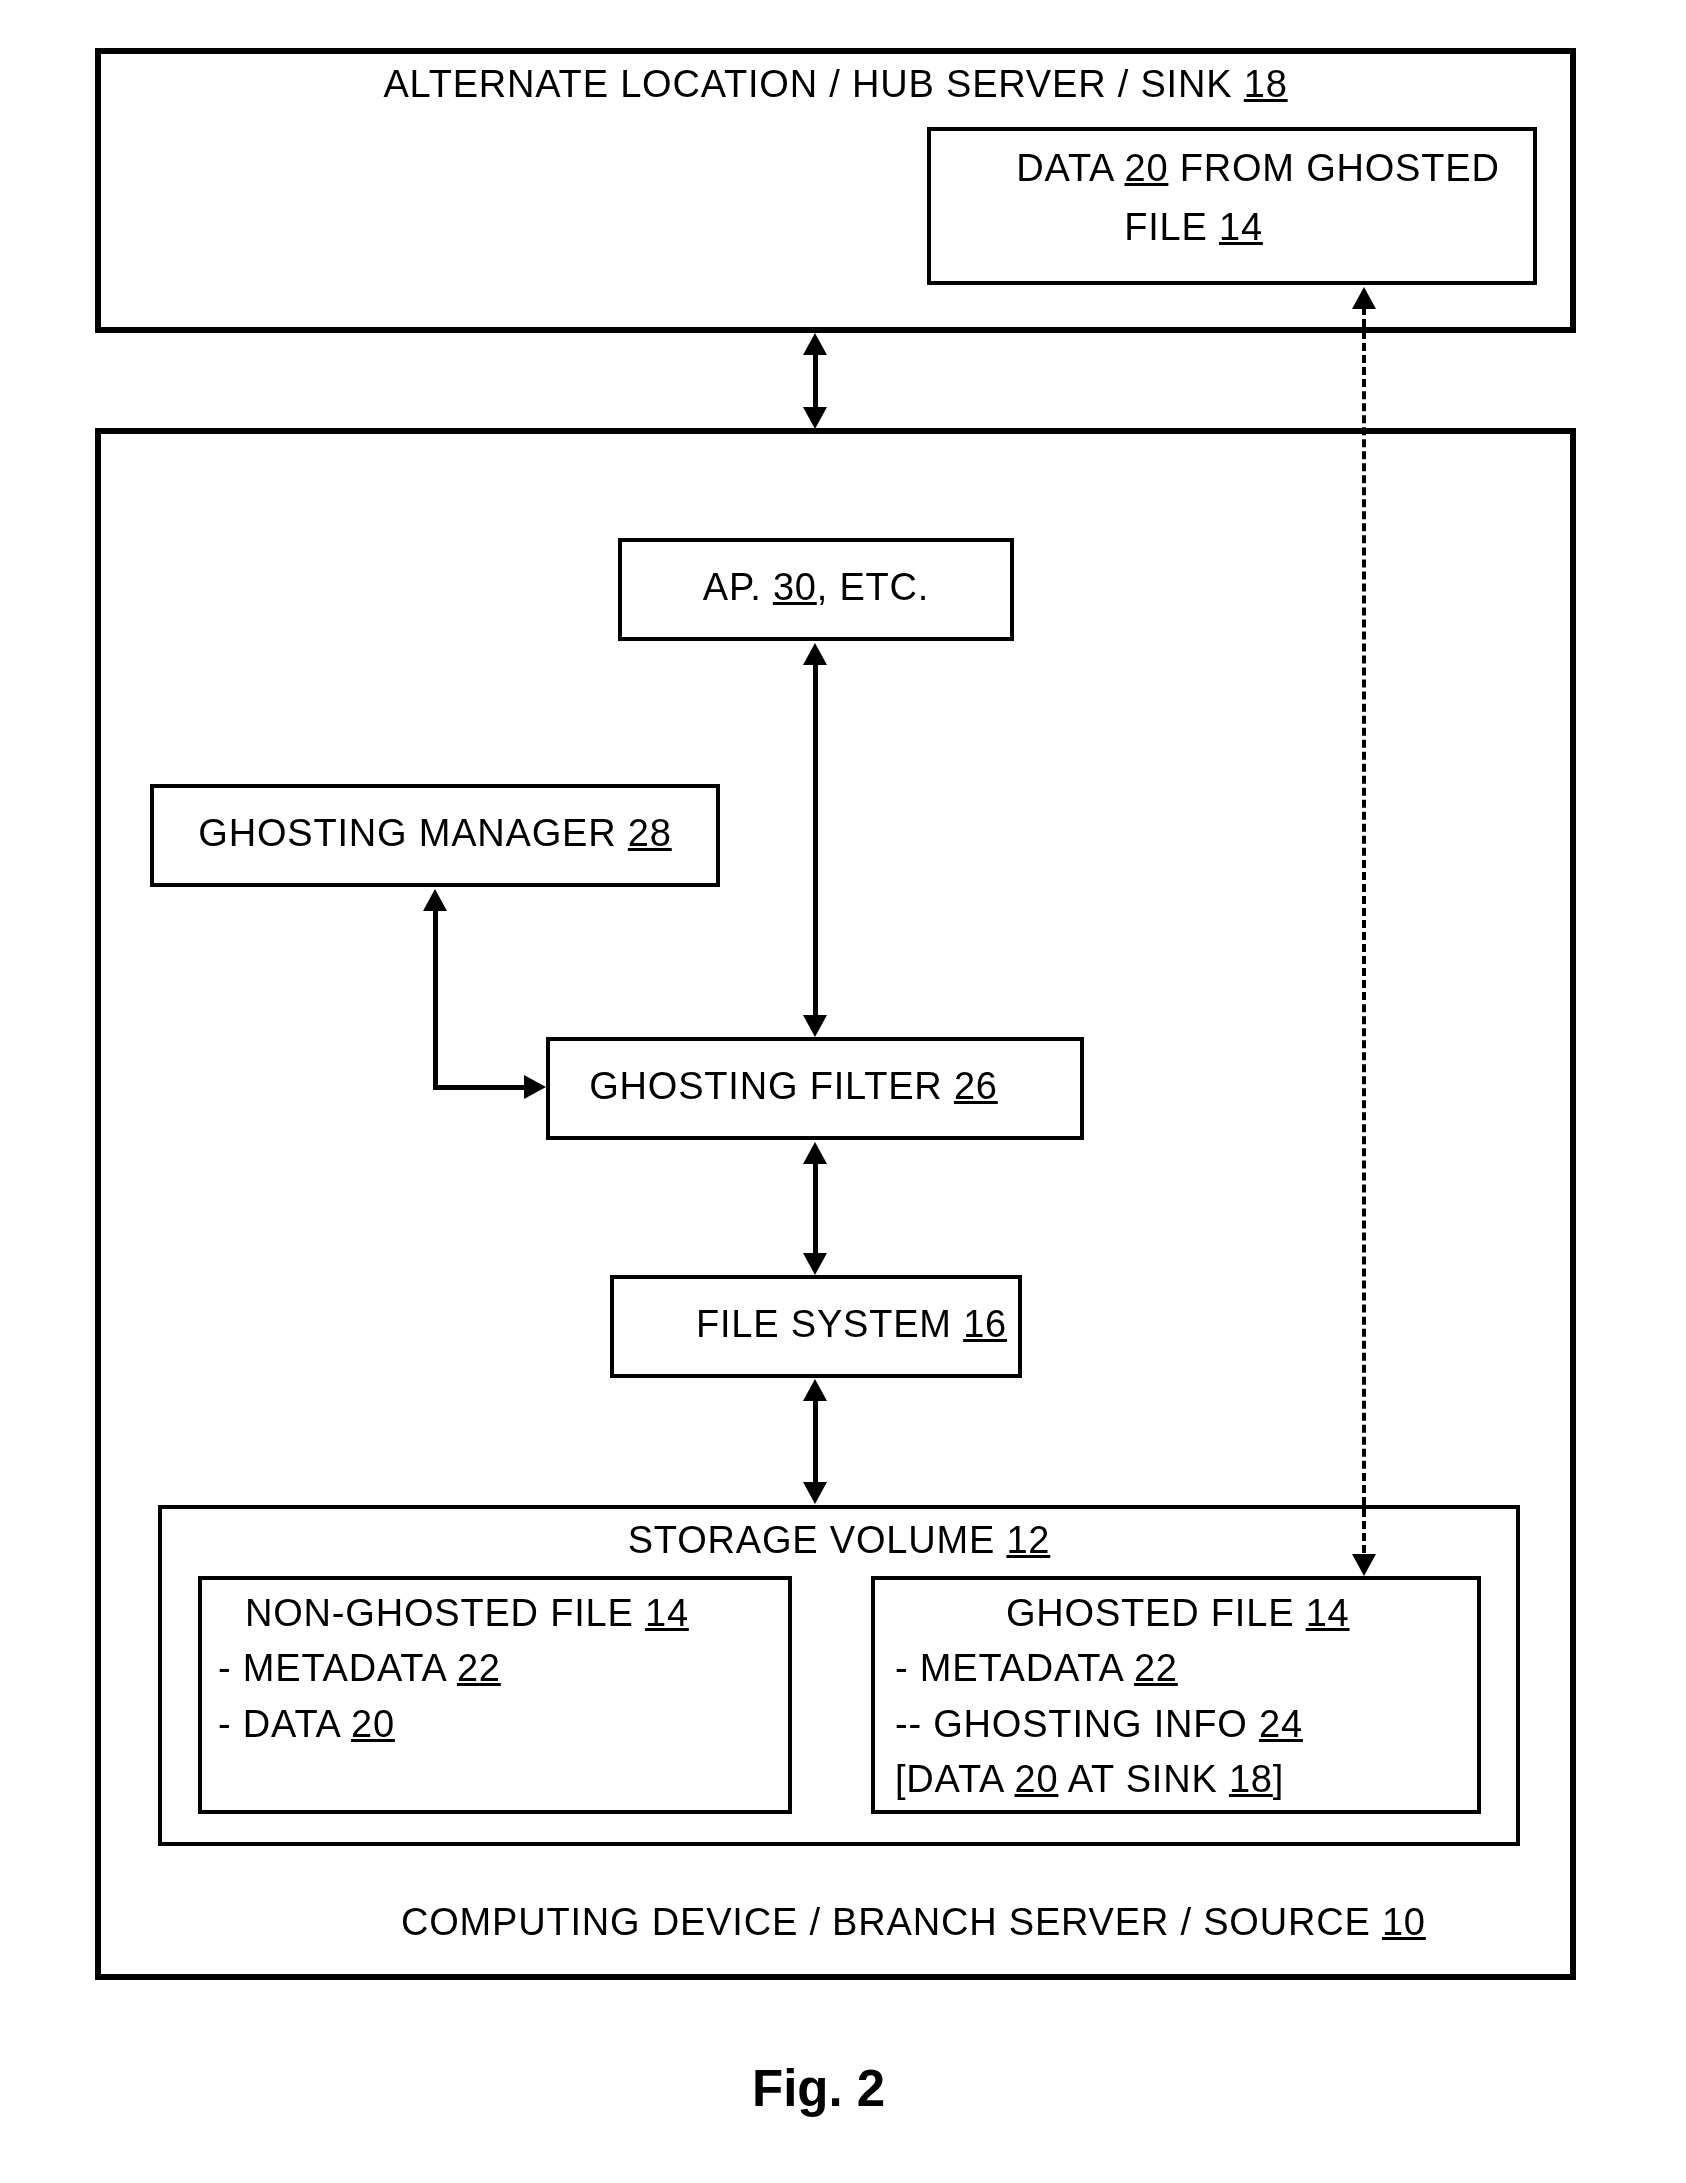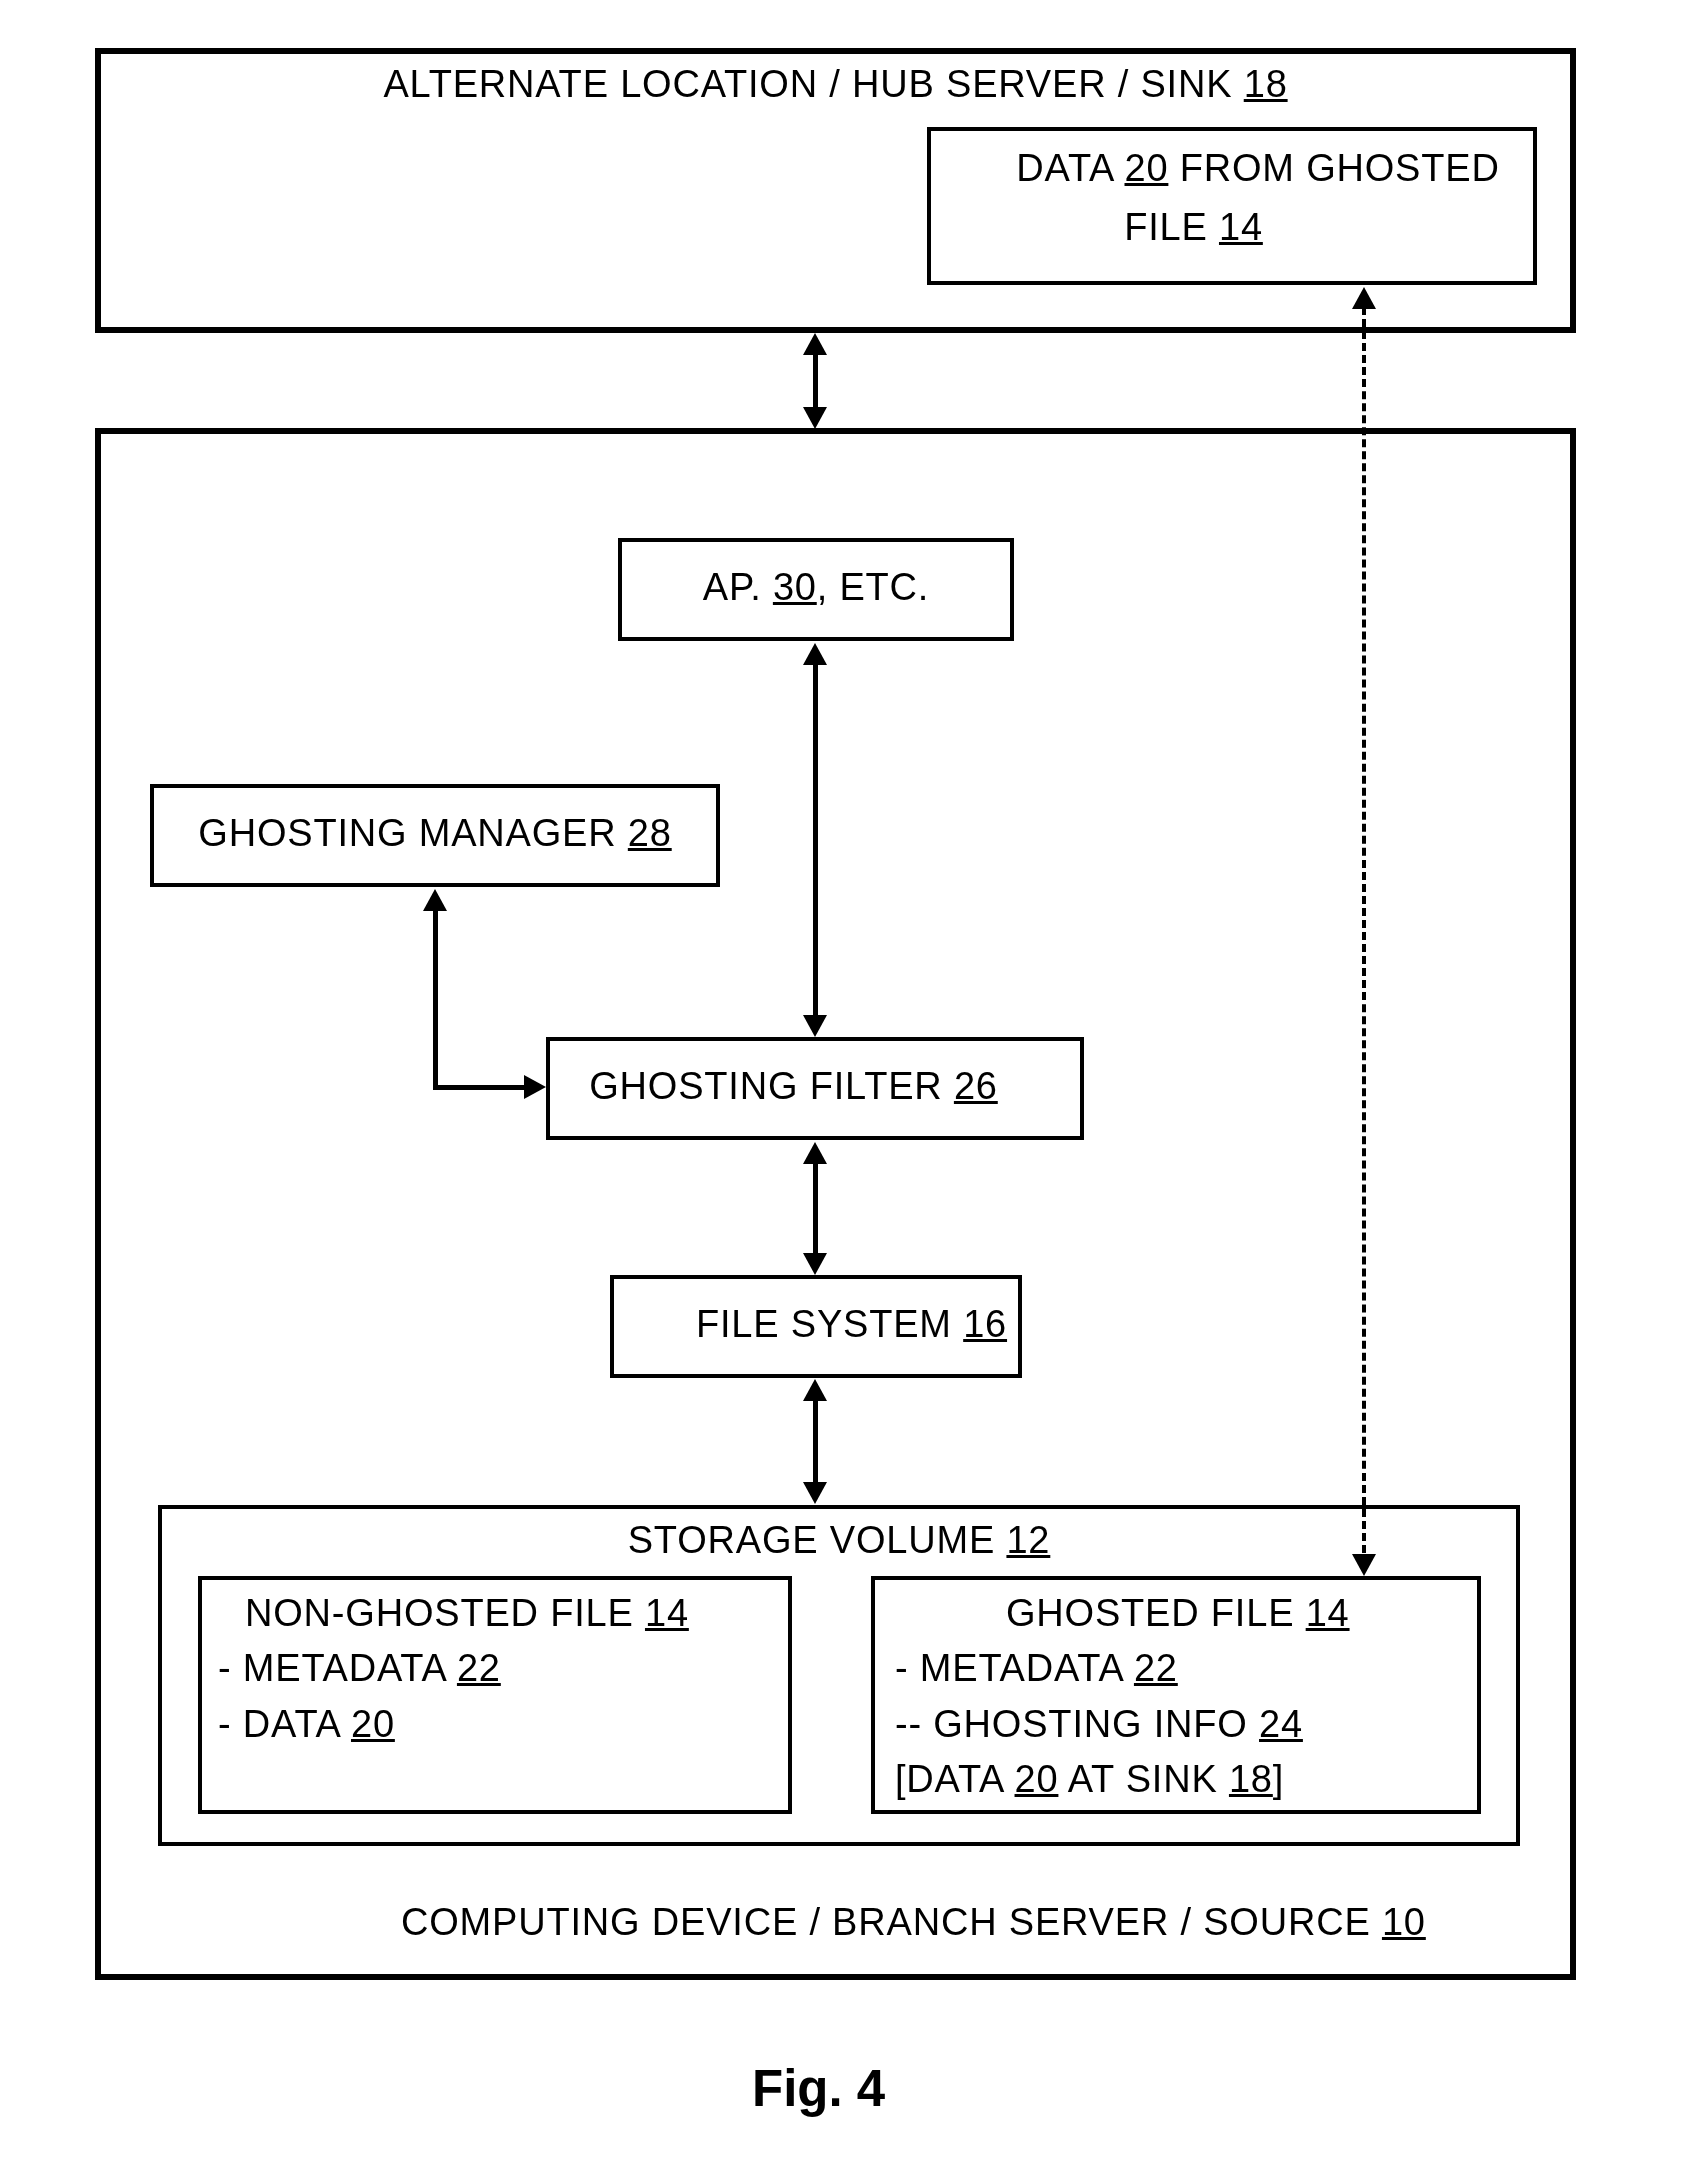--- a/index.html
+++ b/index.html
@@ -176,16 +176,16 @@
   <div class="ah-down" style="left:803px; top:1253px;"></div>
 
   <div class="vline" style="left:813px; top:1400px; height:82px;"></div>
   <div class="ah-up" style="left:803px; top:1379px;"></div>
   <div class="ah-down" style="left:803px; top:1482px;"></div>
 
   <div class="vdash" style="left:1362px; top:307px; height:1246px;"></div>
   <div class="ah-up" style="left:1352px; top:287px;"></div>
   <div class="ah-down" style="left:1352px; top:1554px;"></div>
 
-  <div class="fig" style="left:752px; top:2059px;">Fig. 4</div>
+  <div class="fig" style="left:752px; top:2059px;">Fig. 2</div>
 
 </div>
 
 
 </body></html>

